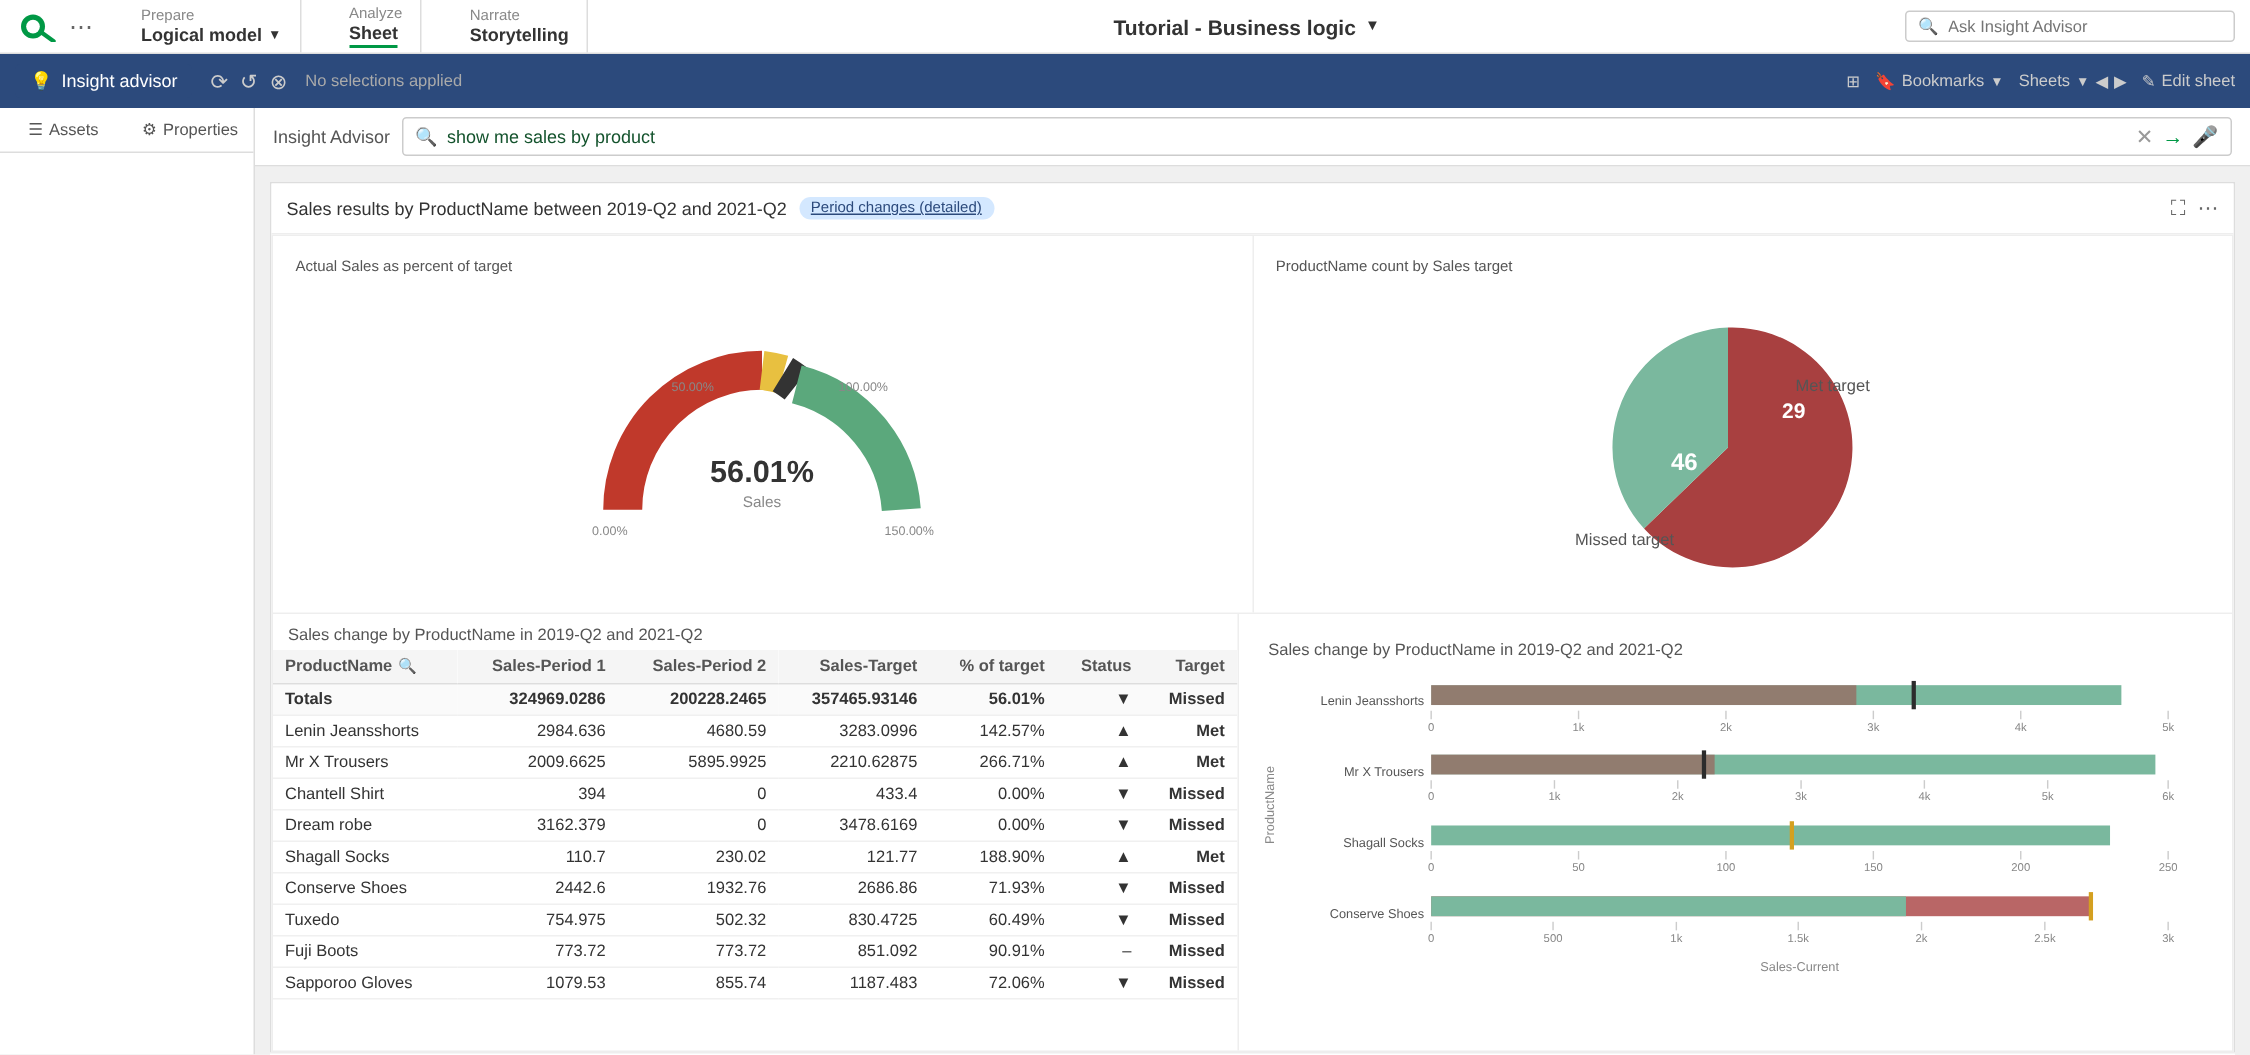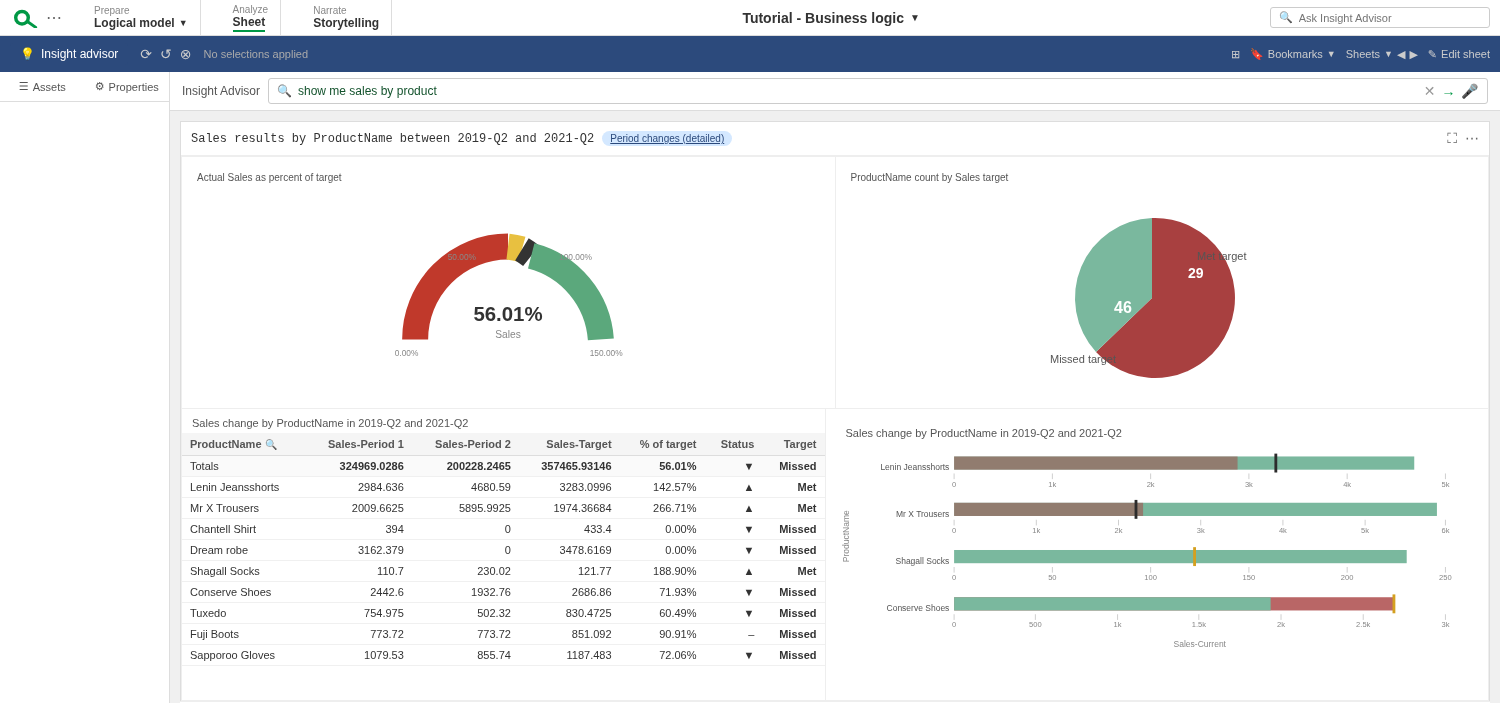--- a/index.html
+++ b/index.html
@@ -209,21 +209,21 @@
         <span style="color:#009845;cursor:pointer;font-size:14px;">→</span>
         <span style="color:#2c4a7c;cursor:pointer;font-size:14px;">🎤</span>
       </div>
     </div>
 
     <div class="results-area">
 
       <div style="background:#fff;border:1px solid #ddd;border-bottom:none;">
         <div class="result-header">
           <div style="display:flex;align-items:center;">
-            <span style="font-size:12px;color:#333;font-weight:500;font-family:Liberation Mono, monospace;">Sales results by ProductName between 2019-Q2 and 2021-Q2</span>
+            <span style="font-size:12px;color:#333;font-weight:500;">Sales results by ProductName between 2019-Q2 and 2021-Q2</span>
             <span class="result-badge" style="margin-left:8px;">Period changes (detailed)</span>
           </div>
           <div style="display:flex;gap:8px;">
             <span style="color:#666;cursor:pointer;font-size:14px;">⛶</span>
             <span style="color:#666;cursor:pointer;font-size:14px;">⋯</span>
           </div>
         </div>
 
         <div class="charts-row">
 
@@ -285,42 +285,42 @@
                   <th>Sales-Period 1</th>
                   <th>Sales-Period 2</th>
                   <th>Sales-Target</th>
                   <th>% of target</th>
                   <th>Status</th>
                   <th>Target</th>
                 </tr>
               </thead>
               <tbody>
                 <tr class="totals">
-                  <td style="font-weight:400;">Totals</td>
+                  <td style="font-weight:700;">Totals</td>
                   <td style="font-weight:700;">324969.0286</td>
                   <td style="font-weight:700;">200228.2465</td>
                   <td style="font-weight:700;">357465.93146</td>
                   <td style="font-weight:700;">56.01%</td>
                   <td style="font-weight:700;" class="arrow-down">▼</td>
                   <td class="status-missed" style="font-weight:700;">Missed</td>
                 </tr>
                 <tr>
                   <td>Lenin Jeansshorts</td>
                   <td>2984.636</td>
                   <td>4680.59</td>
                   <td>3283.0996</td>
                   <td>142.57%</td>
                   <td class="arrow-up">▲</td>
                   <td class="status-met">Met</td>
                 </tr>
                 <tr>
                   <td>Mr X Trousers</td>
                   <td>2009.6625</td>
                   <td>5895.9925</td>
-                  <td>1974.36684</td>
+                  <td>2210.62875</td>
                   <td>266.71%</td>
                   <td class="arrow-up">▲</td>
                   <td class="status-met">Met</td>
                 </tr>
                 <tr>
                   <td>Chantell Shirt</td>
                   <td>394</td>
                   <td>0</td>
                   <td>433.4</td>
                   <td>0.00%</td>

